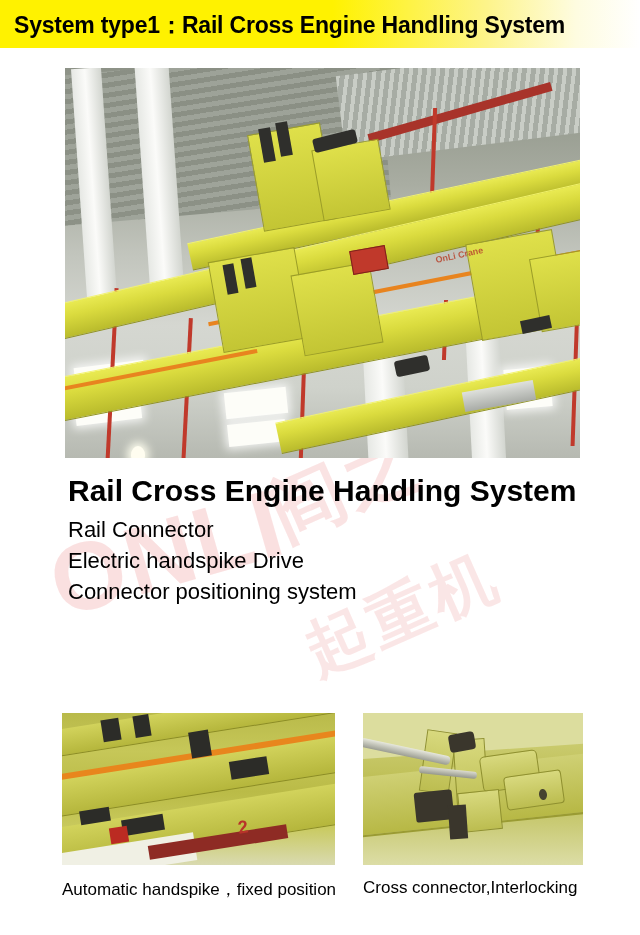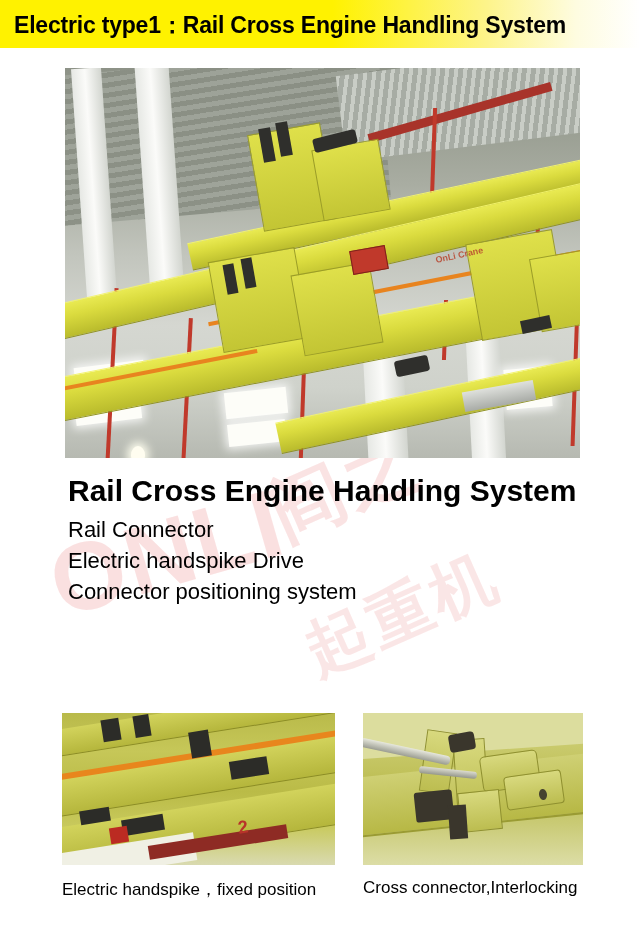--- a/index.html
+++ b/index.html
@@ -376,21 +376,21 @@
     z-index: 3;
   }
   .caption-left  { left: 62px;  top: 878px; }
   .caption-right { left: 363px; top: 878px; }
 </style>
 </head>
 <body>
 
 <div class="header-banner">
   <div class="header-title">
-    <span>Electric type1</span><span class="ht-sep">：</span><span>Rail Cross Engine Handling System</span>
+    <span>System type1</span><span class="ht-sep">：</span><span>Rail Cross Engine Handling System</span>
   </div>
 </div>
 
 <div class="main-photo">
   <div class="ph-layer mp-bg"></div>
   <div class="ph-layer mp-roof"></div>
   <div class="ph-layer mp-duct"></div>
   <div class="ph-layer mp-col c1"></div>
   <div class="ph-layer mp-col c2"></div>
   <div class="ph-layer mp-col c3"></div>
@@ -474,14 +474,14 @@
   <div class="tr-part q3"></div>
   <div class="tr-part q5"></div>
   <div class="tr-rod"></div>
   <div class="tr-rod2"></div>
   <div class="tr-dark r2"></div>
   <div class="tr-part q4"></div>
   <div class="tr-dark r3"></div>
   <div class="tr-hole"></div>
 </div>
 
-<div class="caption caption-left">Electric handspike，fixed position</div>
+<div class="caption caption-left">Automatic handspike，fixed position</div>
 <div class="caption caption-right">Cross connector,Interlocking</div>
 
 </body></html>

